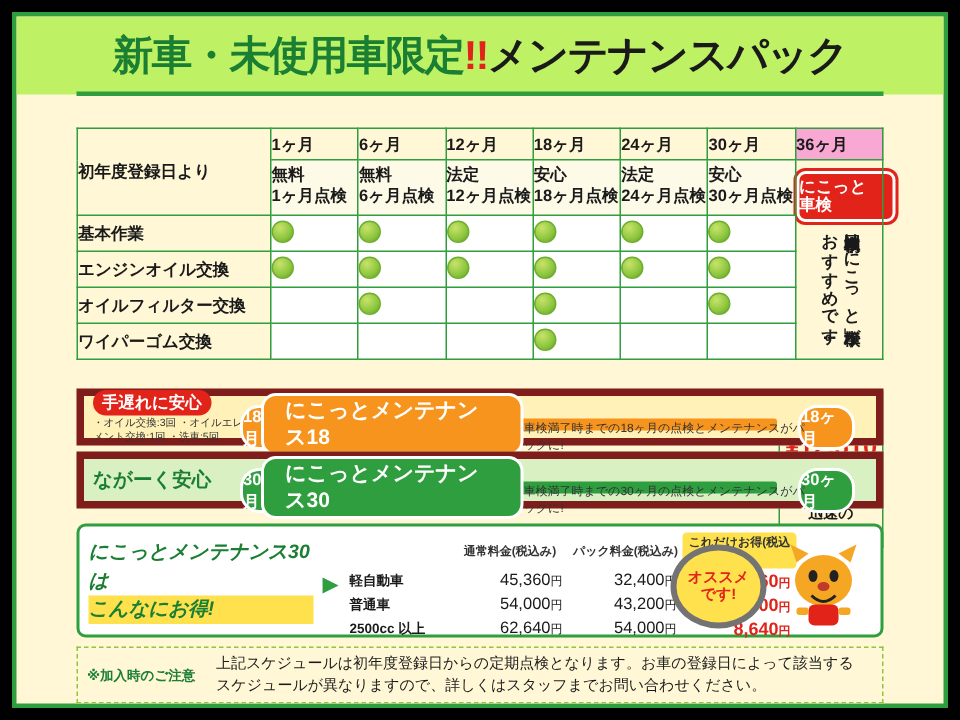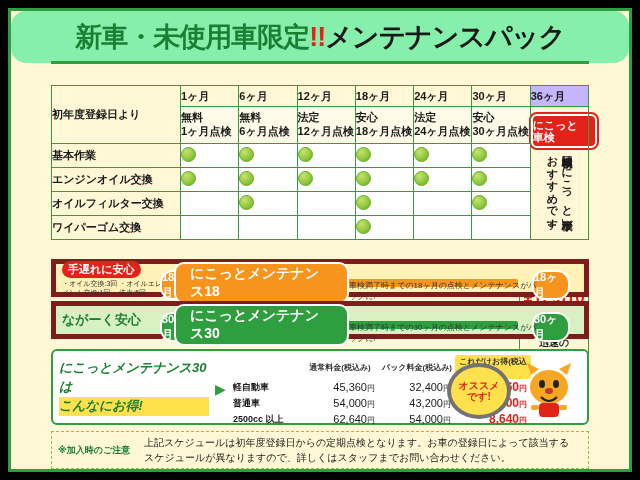--- a/index.html
+++ b/index.html
@@ -15,22 +15,22 @@
   .frame{
     position:absolute;left:8px;top:8px;width:624px;height:464px;
     background:#fff7d6;
     border:3px solid #2f9e3f;
     box-sizing:border-box;
     overflow:hidden;
   }
   
   .title-band{
     position:absolute;left:0;top:0;width:100%;height:52px;
-    background:#86efac;
-    display:flex;align-items:center;justify-content:center;border-radius:15px;
+    background:#bef264;
+    display:flex;align-items:center;justify-content:center;
   }
   .title{
     font-size:27px;font-weight:bold;letter-spacing:-1px;
     white-space:nowrap;
     color:#1a1a1a;
   }
   .title .red{color:#e2231a;}
   .title .grn{color:#1b7f33;}
   .title-rule{
     position:absolute;left:40px;top:50px;width:538px;height:3px;background:#2f9e3f;
@@ -48,21 +48,21 @@
     padding:0;
     color:#1a1a1a;
   }
   .hdr-left{
     width:128px;background:#fff7d6;font-weight:bold;font-size:12px;
   }
   .hdr-m{
     background:#fff7d6;font-weight:bold;font-size:13px;height:20px;
   }
   .hdr-36{
-    background:#c4b5fd;font-weight:bold;font-size:13px;
+    background:#f9a8d4;font-weight:bold;font-size:13px;
   }
   .row-label{
     background:#fff7d6;font-weight:bold;font-size:12px;text-align:left;padding-left:10px;
     height:22px;
   }
   .cell-white{background:#ffffff;height:22px;}
   .chk-row td{height:23px;}
   .insp{
     background:#fdfbe7;font-size:10px;line-height:1.25;height:36px;font-weight:bold;
   }

